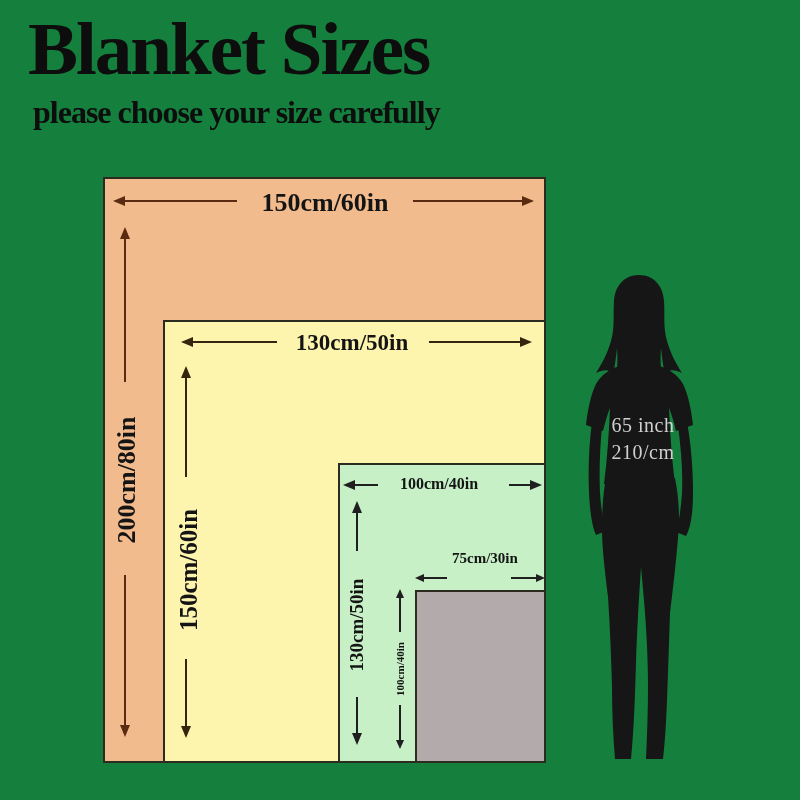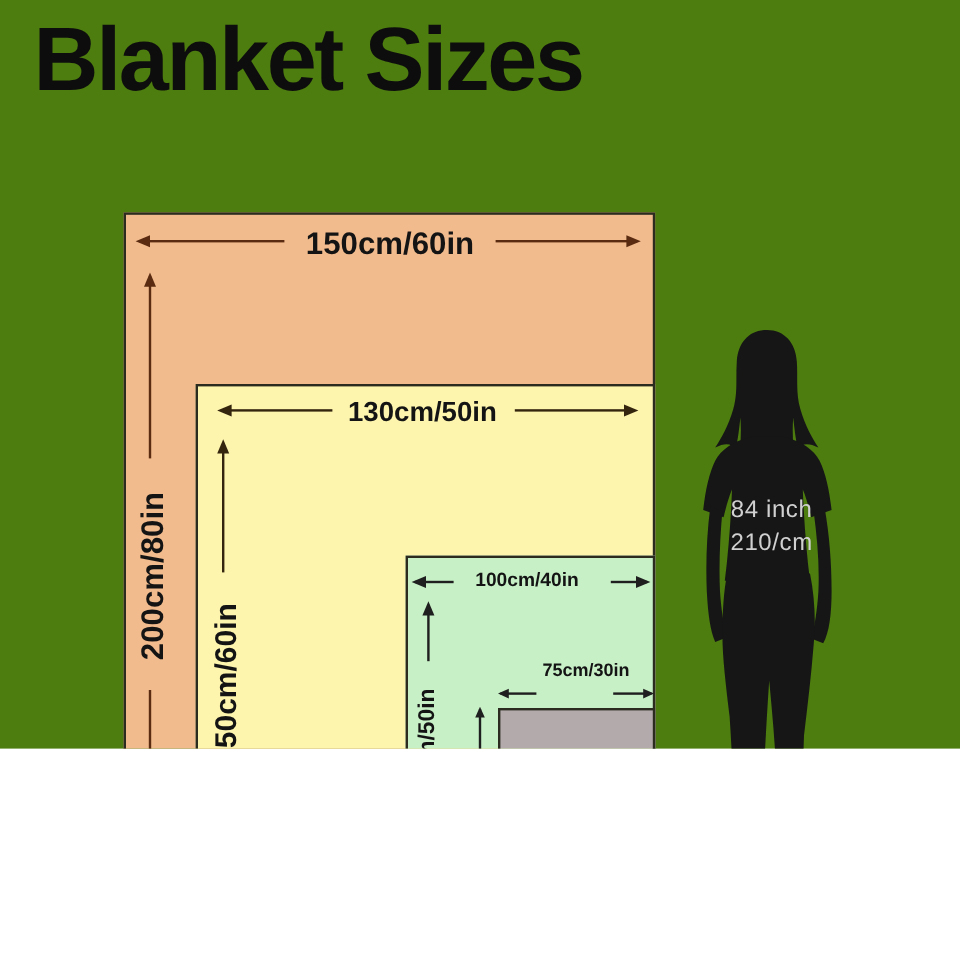--- a/index.html
+++ b/index.html
@@ -1,17 +1,17 @@
 <!DOCTYPE html>
 <html><head>
 <meta charset="utf-8">
 <style>
   html,body{margin:0;padding:0;background:#ffffff;}
-  .page{position:relative;width:800px;height:624px;background:#4d7c0f;overflow:hidden;
-        font-family:Liberation Sans, sans-serif;color:#111;}
+  .page{position:relative;width:800px;height:800px;background:#15803d;overflow:hidden;
+        font-family:Liberation Serif, serif;color:#111;}
 
   .title{position:absolute;left:28px;top:10px;font-size:75px;font-weight:bold;
          letter-spacing:-2px;line-height:1.05;color:#0d0d0d;white-space:nowrap;}
   .subtitle{position:absolute;left:33px;top:94px;font-size:32px;font-weight:bold;
             letter-spacing:-1px;color:#0d0d0d;white-space:nowrap;}
 
   .rect{position:absolute;border:2px solid #2b2b20;box-sizing:border-box;}
   .rect-xl{left:103px;top:177px;width:443px;height:586px;}
   .rect-l {left:163px;top:320px;width:383px;height:443px;}
   .rect-m {left:338px;top:463px;width:208px;height:300px;}
@@ -62,20 +62,21 @@
   .person-text{position:absolute;left:573px;width:140px;text-align:center;
                font-size:20px;color:#d0d0d0;letter-spacing:0.5px;}
   .pt1{top:414px;} .pt2{top:441px;}
 </style>
 </head>
 <body>
 
 <div class="page">
 
   <div class="title">Blanket Sizes</div>
+  <div class="subtitle">please choose your size carefully</div>
 
   <div class="rect rect-xl" style="background: rgb(242, 187, 141);"></div>
   <div class="rect rect-l" style="background: rgb(253, 244, 174);"></div>
   <div class="rect rect-m" style="background: rgb(199, 240, 198);"></div>
   <div class="rect rect-s" style="background: rgb(179, 171, 171);"></div>
 
   <div class="arr arrh arr-left c-orange" style="left:113px;top:195px;width:127px"></div>
   <div class="dim dim-xl-w">150cm/60in</div>
   <div class="arr arrh arr-right c-orange" style="left:410px;top:195px;width:124px"></div>
   <div class="arr arrv arr-up c-orange" style="left:119px;top:227px;height:158px"></div>
@@ -124,16 +125,16 @@
                L103,260 C106,250 108,236 109,221 C110,199 108,176 105,154 Z"></path>
 
       <path d="M33,206 L102,206 C106,226 107,247 105,266 C103,291 100,316 97,341
                C96,371 95,401 94,429 C93,452 92,470 90,487
                L73,487 C74,464 75,439 75,414 C75,384 73,349 70,317
                L68,295 C66,325 64,358 63,391 C62,424 61,457 58,487
                L42,487 C40,464 39,439 39,414 C38,384 37,354 35,325
                C32,300 29,276 29,257 C29,239 30,221 33,206 Z"></path>
     </g>
   </svg>
-  <div class="person-text pt1">84 inch</div>
+  <div class="person-text pt1">65 inch</div>
   <div class="person-text pt2">210/cm</div>
 
 </div>
 
 </body></html>

